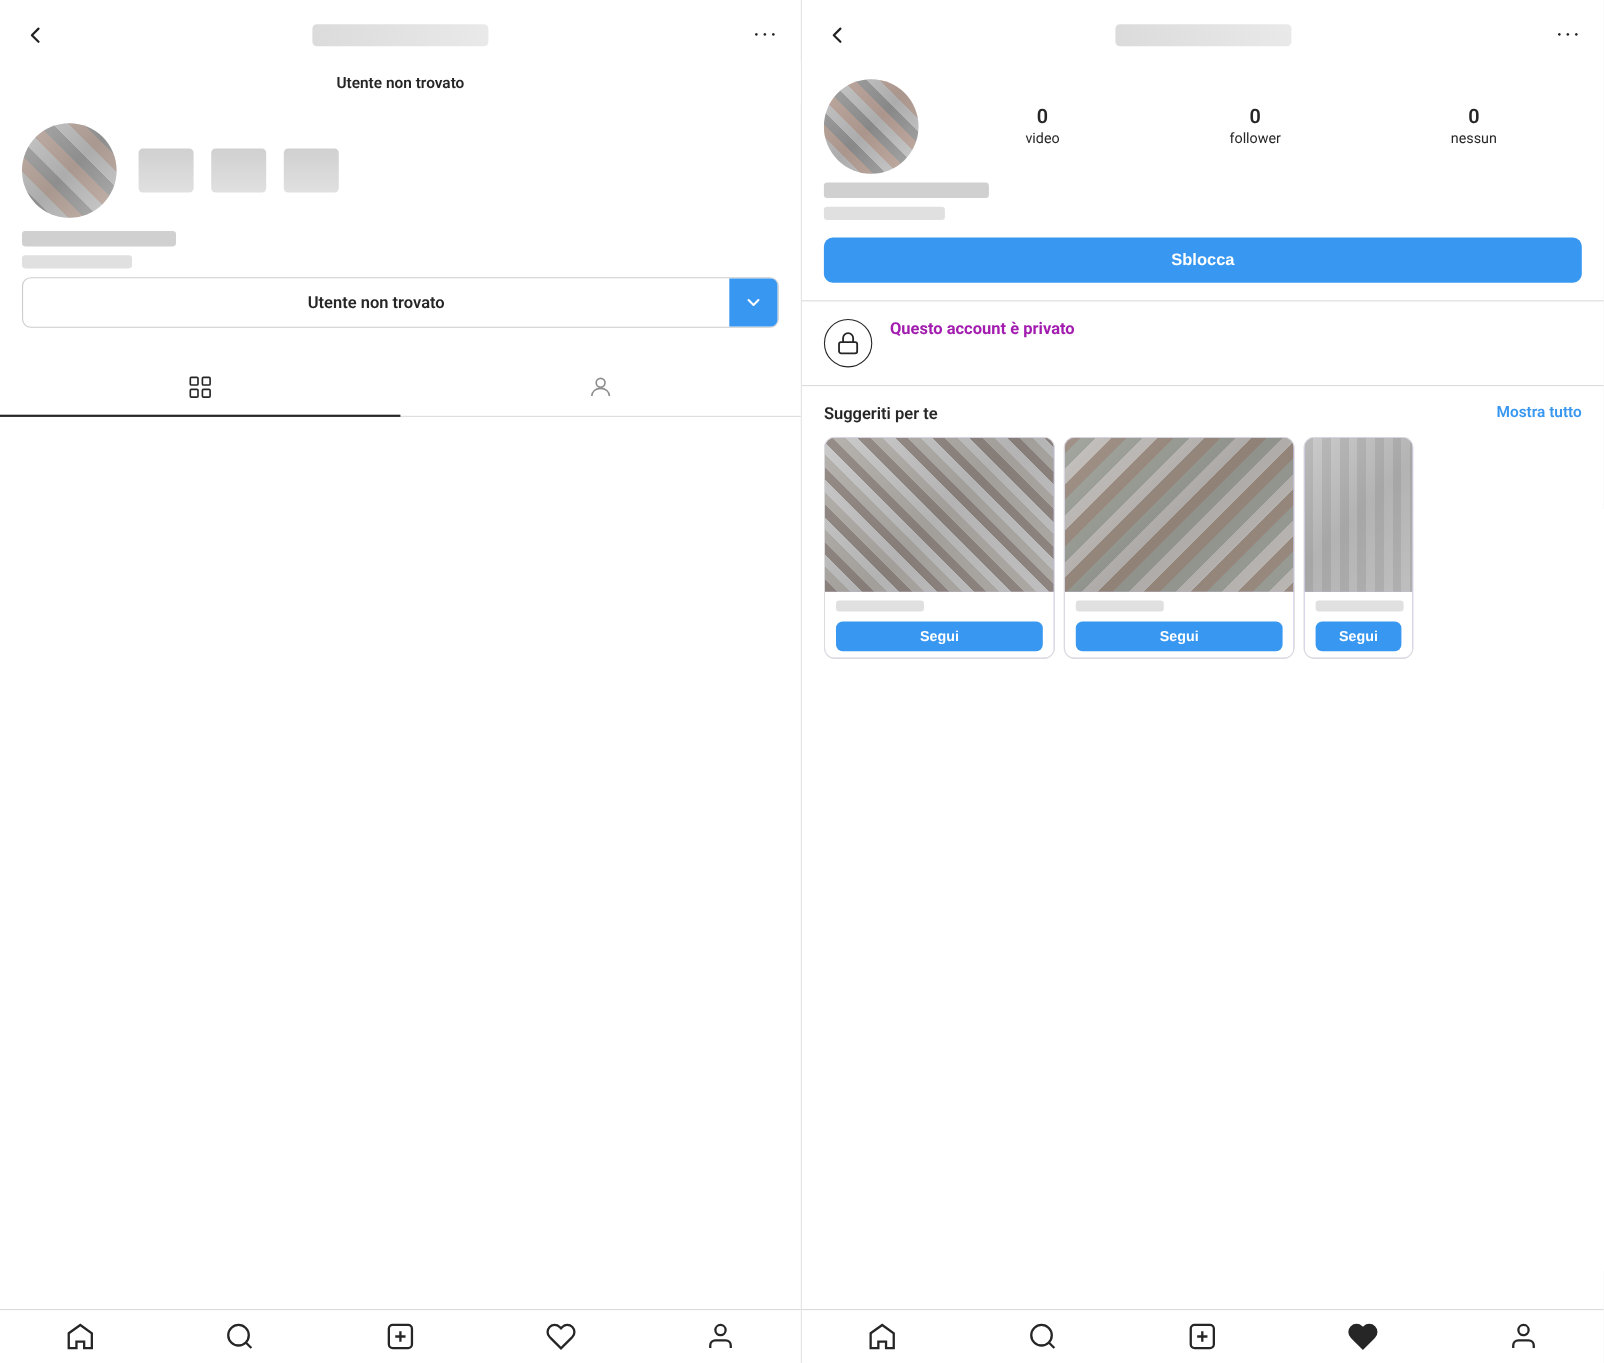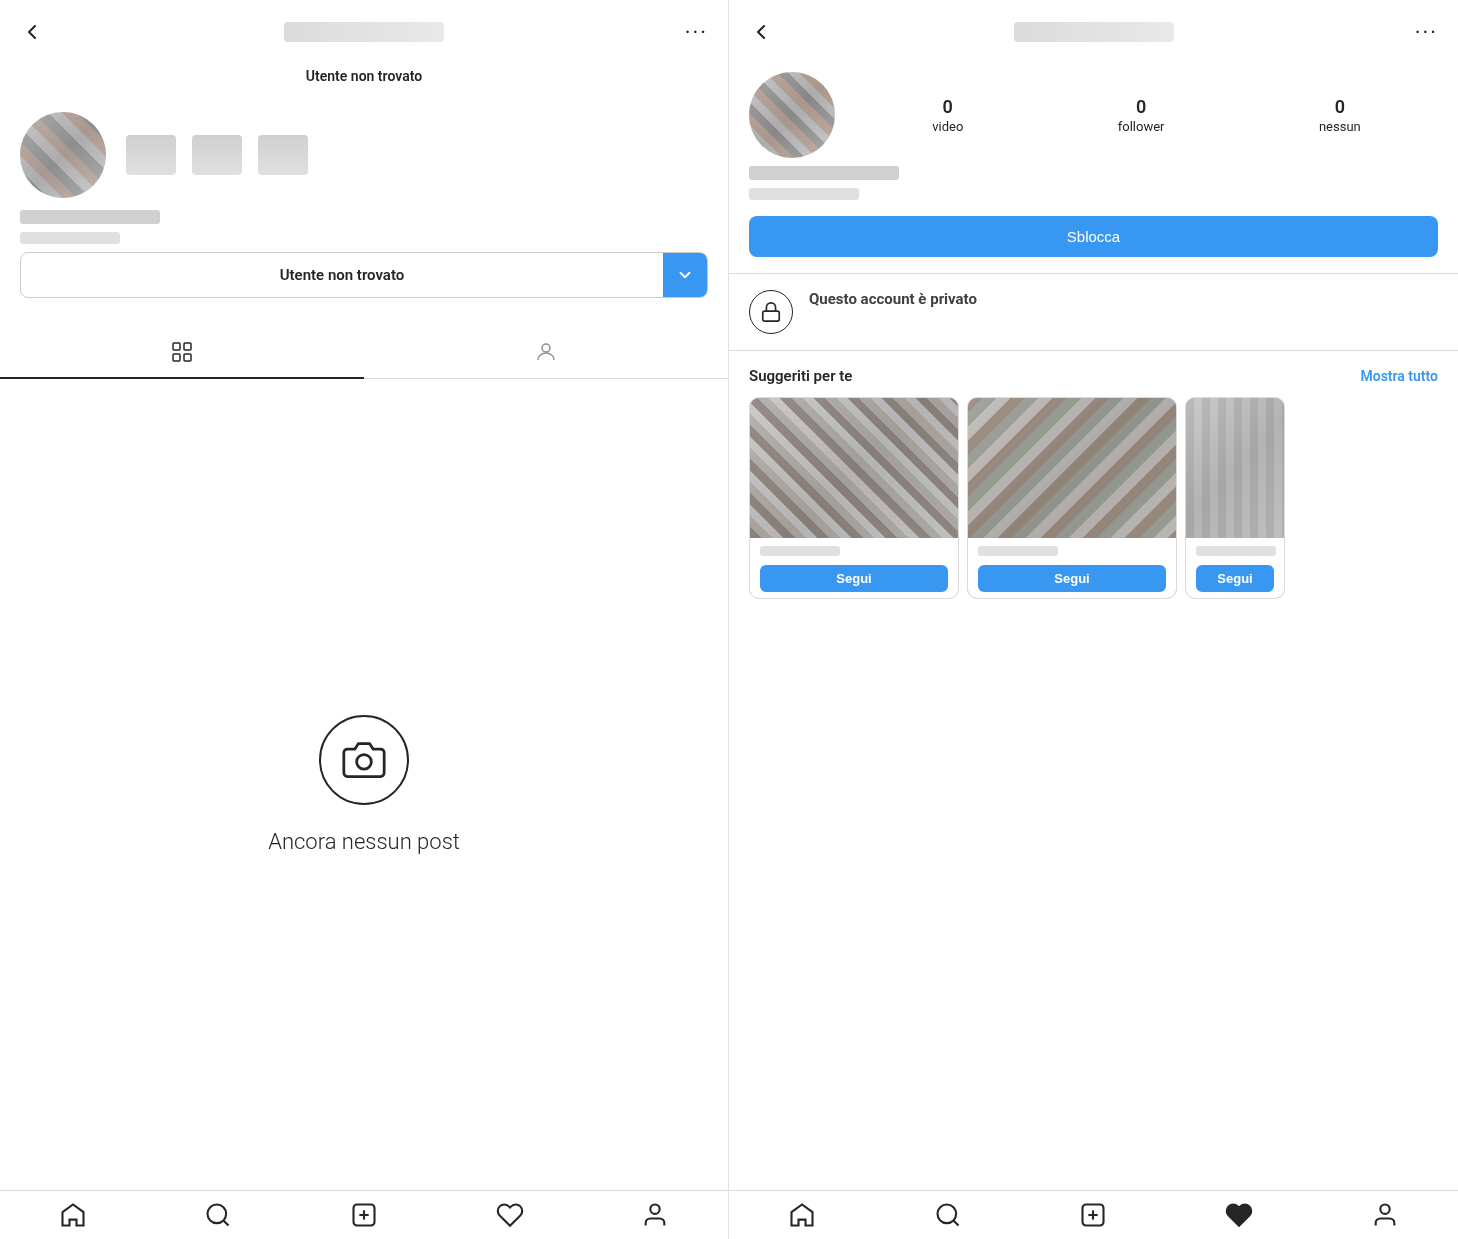--- a/index.html
+++ b/index.html
@@ -309,21 +309,21 @@
       background: #e0e0e0;
       border-radius: 3px;
     }
     .btn-sblocca {
       margin: 4px 20px 16px;
       background: #3897f0;
       border: none;
       border-radius: 8px;
       color: #fff;
       font-size: 15px;
-      font-weight: 400;
+      font-weight: 700;
       padding: 12px;
       width: calc(100% - 40px);
       cursor: pointer;
       text-align: center;
     }
     .private-notice {
       display: flex;
       align-items: flex-start;
       gap: 16px;
       padding: 16px 20px;
@@ -344,35 +344,34 @@
       width: 22px;
       height: 22px;
       stroke: #262626;
       fill: none;
       stroke-width: 1.8;
     }
     .private-text-block { flex: 1; }
     .private-title {
       font-size: 15px;
       font-weight: 700;
-      color: #404040;
+      color: #a21caf;
       margin-bottom: 4px;
     }
     .private-sub {
       font-size: 13px;
       color: #8e8e8e;
     }
     
     .suggestions-section {
       padding: 16px 20px 8px;
     }
     .suggestions-header {
       display: flex;
       justify-content: space-between;
-      align-items: center;
       margin-bottom: 12px;
       gap: 20px;
     }
     .suggestions-title {
       font-size: 15px;
       font-weight: 600;
       color: #262626;
     }
     .suggestions-show-all {
       font-size: 14px;
@@ -511,29 +510,20 @@
         </svg>
       </div>
       <div class="tab">
         <svg viewBox="0 0 24 24">
           <circle cx="12" cy="8" r="4"></circle>
           <path d="M4 20c0-4 3.6-7 8-7s8 3 8 7"></path>
         </svg>
       </div>
     </div>
 
-    <div class="empty-state">
-      <div class="camera-circle">
-        <svg viewBox="0 0 24 24">
-          <path d="M23 19a2 2 0 0 1-2 2H3a2 2 0 0 1-2-2V8a2 2 0 0 1 2-2h4l2-3h6l2 3h4a2 2 0 0 1 2 2z"></path>
-          <circle cx="12" cy="13" r="4"></circle>
-        </svg>
-      </div>
-      <span class="empty-label">Ancora nessun post</span>
-    </div>
 
     <div class="bottom-nav">
       <div class="bottom-nav-item">
         <svg viewBox="0 0 24 24">
           <path d="M3 9.5L12 3l9 6.5V21H15v-5h-6v5H3V9.5z"></path>
         </svg>
       </div>
       <div class="bottom-nav-item">
         <svg viewBox="0 0 24 24">
           <circle cx="11" cy="11" r="8"></circle>

